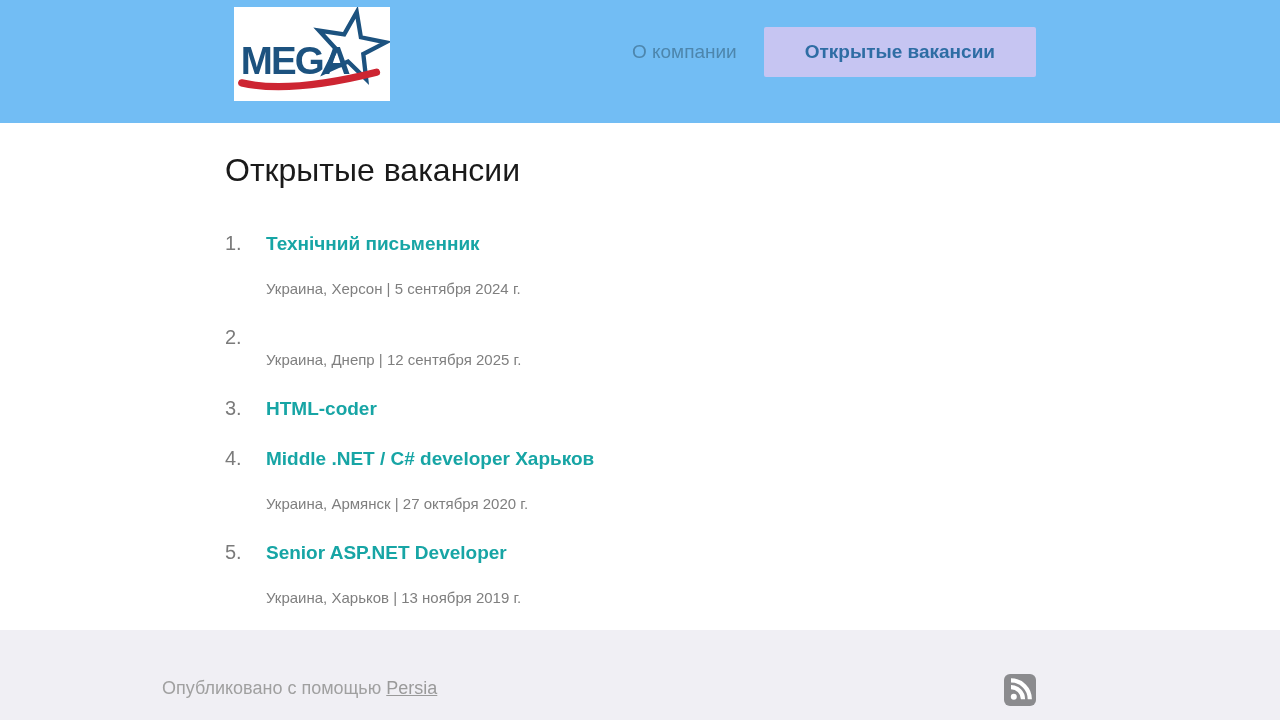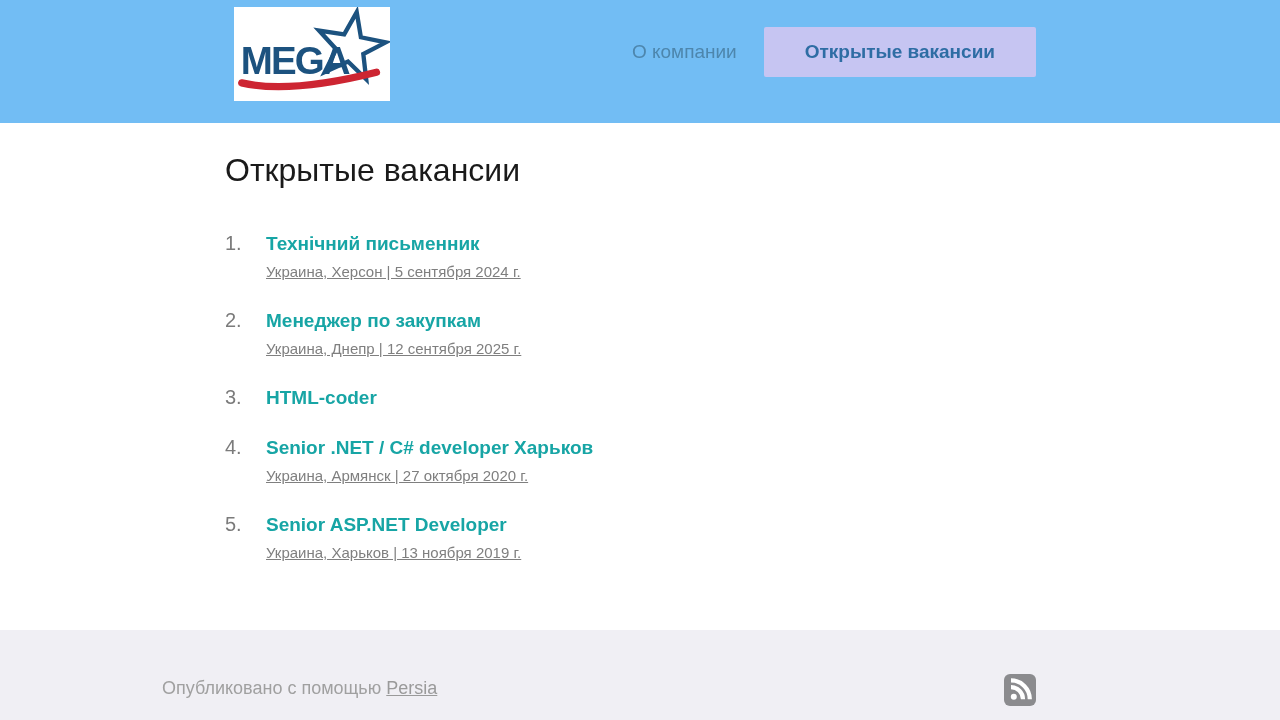--- a/index.html
+++ b/index.html
@@ -78,25 +78,24 @@
   .vacancy-title {
     font-size: 19px;
     font-weight: bold;
     color: #17a5a5;
     line-height: 23px;
     text-decoration: none;
     cursor: pointer;
     display: inline-block;
   }
   .vacancy-meta {
-    margin-top: 7px;
+    margin-top: 24px;
     font-size: 15px;
     color: #7f7f7f;
     line-height: 20px;
-    text-decoration: underline;
   }
   
   .footer {
     position: absolute;
     left: 0; top: 630px;
     width: 1280px; height: 90px;
     background: #f0eff4;
   }
   .footer-text {
     position: absolute;
@@ -142,34 +141,33 @@
     <li class="vacancy-item">
       <span class="vacancy-num">1.</span>
       <div>
         <a class="vacancy-title">Технічний письменник</a>
         <div class="vacancy-meta">Украина, Херсон | 5 сентября 2024 г.</div>
       </div>
     </li>
     <li class="vacancy-item">
       <span class="vacancy-num">2.</span>
       <div>
-        <a class="vacancy-title">Менеджер по закупкам</a>
         <div class="vacancy-meta">Украина, Днепр | 12 сентября 2025 г.</div>
       </div>
     </li>
     <li class="vacancy-item">
       <span class="vacancy-num">3.</span>
       <div>
         <a class="vacancy-title">HTML-coder</a>
       </div>
     </li>
     <li class="vacancy-item">
       <span class="vacancy-num">4.</span>
       <div>
-        <a class="vacancy-title">Senior .NET / C# developer Харьков</a>
+        <a class="vacancy-title">Middle .NET / C# developer Харьков</a>
         <div class="vacancy-meta">Украина, Армянск | 27 октября 2020 г.</div>
       </div>
     </li>
     <li class="vacancy-item">
       <span class="vacancy-num">5.</span>
       <div>
         <a class="vacancy-title">Senior ASP.NET Developer</a>
         <div class="vacancy-meta">Украина, Харьков | 13 ноября 2019 г.</div>
       </div>
     </li>

